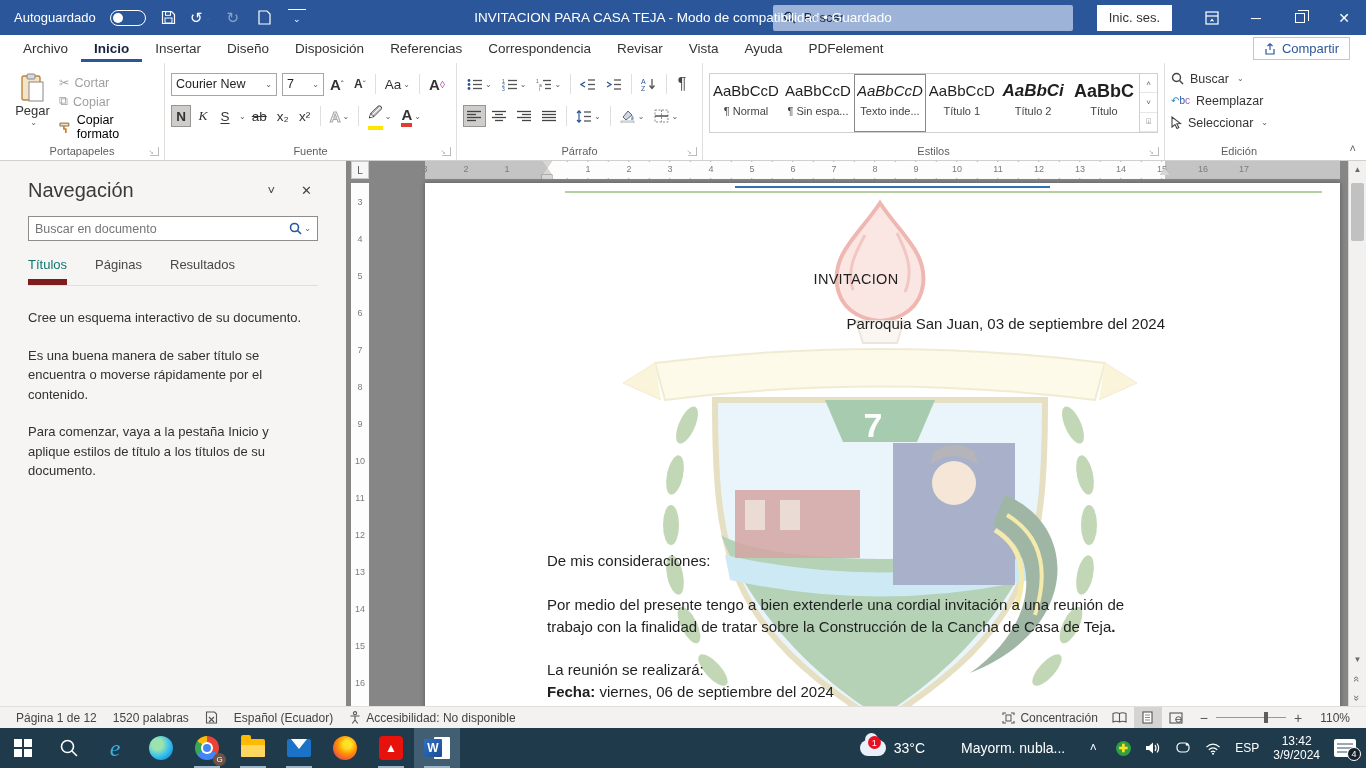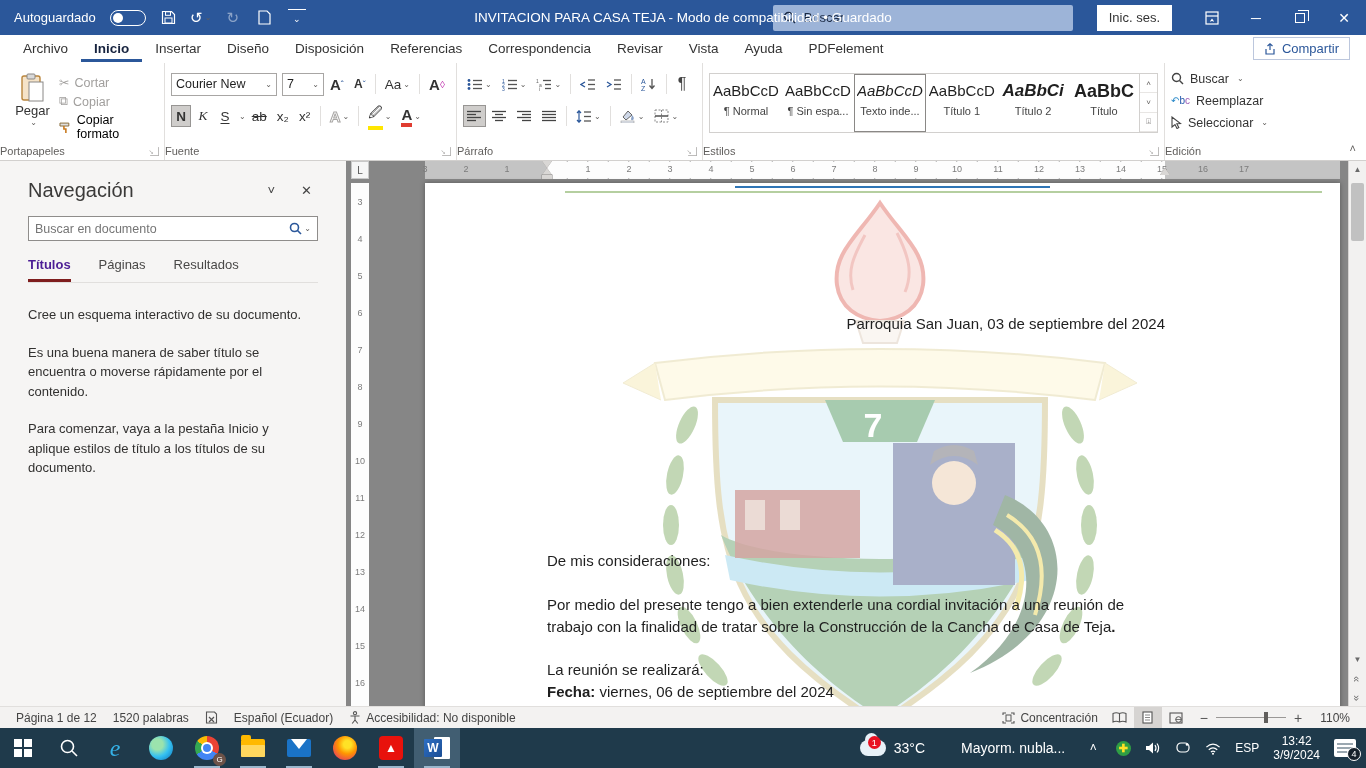--- a/index.html
+++ b/index.html
@@ -24,21 +24,21 @@
 
   
   .tabsrow { height:28px; background:#fff; display:flex; align-items:center; padding-left:10px; font-size:13.5px; color:#333; position:relative; }
   .rtab { padding:4px 13px 6px; cursor:default; }
   .rtab.active { color:#17233f; border-bottom:3px solid #2b579a; font-weight:bold; padding-bottom:3px; }
   .share-btn { position:absolute; right:16px; top:2px; border:1px solid #bcc7dd; color:#2b579a; font-size:13px; padding:3px 10px; display:flex; gap:6px; align-items:center; background:#fff; }
 
   
   .ribbon { height:98px; background:#fff; border-bottom:1px solid #d2d0ce; position:relative; display:flex; }
   .rgroup { position:relative; height:100%; padding:8px 6px 18px; border-right:1px solid #e1dfdd; }
-  .glabel { position:absolute; bottom:3px; left:0; right:0; font-size:11px; color:#605e5c; }
+  .glabel { position:absolute; bottom:3px; left:0; right:0; text-align:center; font-size:11px; color:#605e5c; }
   .launcher { position:absolute; bottom:3px; right:4px; width:11px; height:11px; border-left:1px solid #8a8886; border-bottom:1px solid #8a8886; transform:rotate(-90deg) scale(.8); opacity:.7; }
   .launcher:after { content:"↘"; position:absolute; font-size:8px; left:1px; top:-3px; transform:rotate(90deg); color:#8a8886; }
   .rowi { display:flex; align-items:center; gap:2px; height:26px; }
   .rbtn { display:inline-flex; align-items:center; justify-content:center; min-width:20px; height:22px; padding:0 3px; font-size:13.5px; color:#333; border:1px solid transparent; }
   .rbtn.active { background:#cfcdcb; border-color:#979593; }
   .dd { font-size:8px; color:#605e5c; margin-left:2px; }
   .vsep { width:1px; height:20px; background:#e1dfdd; margin:0 3px; }
 
   
   .g-clip { width:165px; display:flex; }
@@ -73,21 +73,21 @@
   .workspace { display:flex; height:545px; }
   .navpane { width:346px; background:#f6f5f4; position:relative; padding:18px 28px 0; }
   .np-head { display:flex; align-items:center; }
   .np-title { font-size:20px; color:#3b3a39; font-weight:400; }
   .np-icons { margin-left:auto; display:flex; gap:26px; color:#444; font-size:13px; padding-right:6px; }
   .np-search { margin-top:14px; height:25px; background:#fff; border:1px solid #8f8d8b; display:flex; align-items:center; padding:0 6px; }
   .np-search input { border:none; outline:none; flex:1; font-size:12.5px; color:#333; font-family:inherit; background:transparent; }
   .np-search .mag { color:#2b579a; font-weight:bold; }
   .np-tabs { display:flex; gap:28px; margin-top:16px; font-size:13px; color:#494847; border-bottom:1px solid #e1dfdd; padding-bottom:0; }
   .np-tab { padding-bottom:7px; }
-  .np-tab.active { color:#4c1d95; font-weight:bold; border-bottom:3px solid #7f1d1d; }
+  .np-tab.active { color:#0f766e; font-weight:normal; border-bottom:6px solid #7f1d1d; }
   .np-body { margin-top:22px; font-size:13px; color:#323130; line-height:1.5; display:flex; flex-direction:column; gap:18px; padding-right:10px; }
 
   
   .docarea { position:relative; flex:1; background:#868686; overflow:hidden; }
   .tabsel { position:absolute; left:5px; top:0; width:18px; height:18px; background:#f6f6f6; border:1px solid #c8c8c8; color:#555; font-size:10px; display:flex; align-items:center; justify-content:center; }
   .hruler { position:absolute; left:79px; top:0; width:915px; height:18px; background:#c4c4c4; }
   .hruler .active-area { position:absolute; left:122px; width:618px; top:0; bottom:0; background:#fdfdfd; }
   .hruler, .vruler { font-size:9px; color:#7c7c7c; }
   .hnum { position:absolute; top:3px; display:flex; }
   .hnum span { display:inline-block; width:41px; text-align:center; }
@@ -677,20 +677,21 @@
               <ellipse cx="498" cy="230" rx="8" ry="20" transform="rotate(-24 498 230)"></ellipse>
               <ellipse cx="510" cy="280" rx="8" ry="20" transform="rotate(-12 510 280)"></ellipse>
               <ellipse cx="514" cy="330" rx="8" ry="20"></ellipse>
               <ellipse cx="510" cy="380" rx="8" ry="20" transform="rotate(12 510 380)"></ellipse>
               <ellipse cx="496" cy="430" rx="8" ry="20" transform="rotate(26 496 430)"></ellipse>
               <ellipse cx="472" cy="475" rx="8" ry="20" transform="rotate(42 472 475)"></ellipse>
             </g>
           </g>
         </svg>
 
+        <div class="ptext doc-title">INVITACION</div>
         <div class="ptext doc-date">Parroquia San Juan, 03 de septiembre del 2024</div>
         <div class="ptext doc-salut">De mis consideraciones:</div>
         <div class="ptext doc-body1"><span>Por medio del presente tengo a bien extenderle una cordial invitación a una reunión de trabajo con la finalidad de tratar sobre la Construcción de la Cancha de Casa de Teja</span><span class="b">.</span></div>
         <div class="ptext doc-meet">La reunión se realizará:</div>
         <div class="ptext doc-fecha"><span class="b">Fecha:</span><span> viernes, 06 de septiembre del 2024</span></div>
       </div>
 
       <div class="vscroll">
         <span class="sbtn" style="top:0;">▲</span>
         <span class="sb-thumb"></span>

